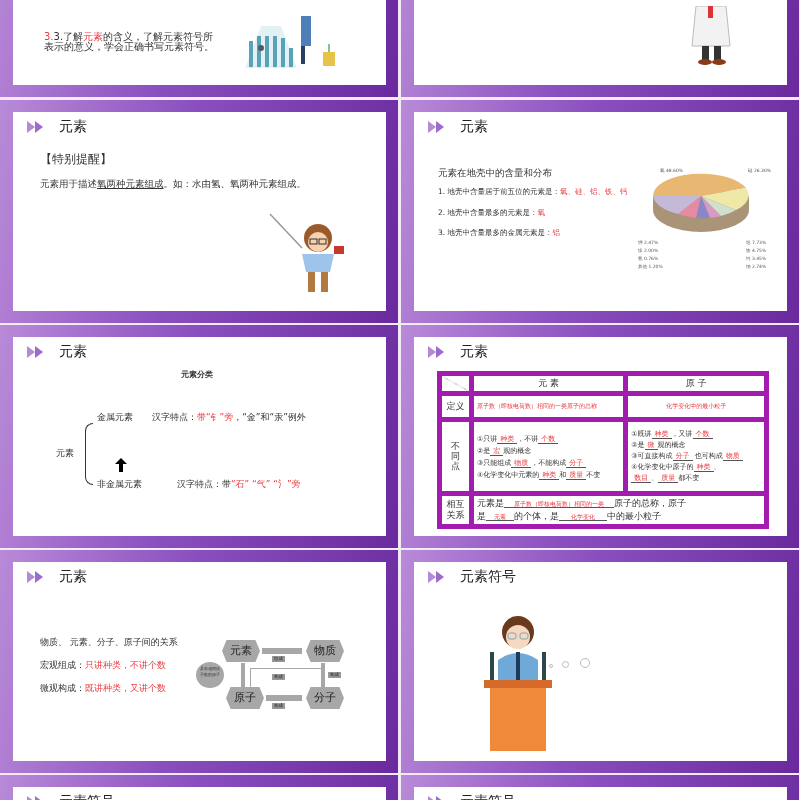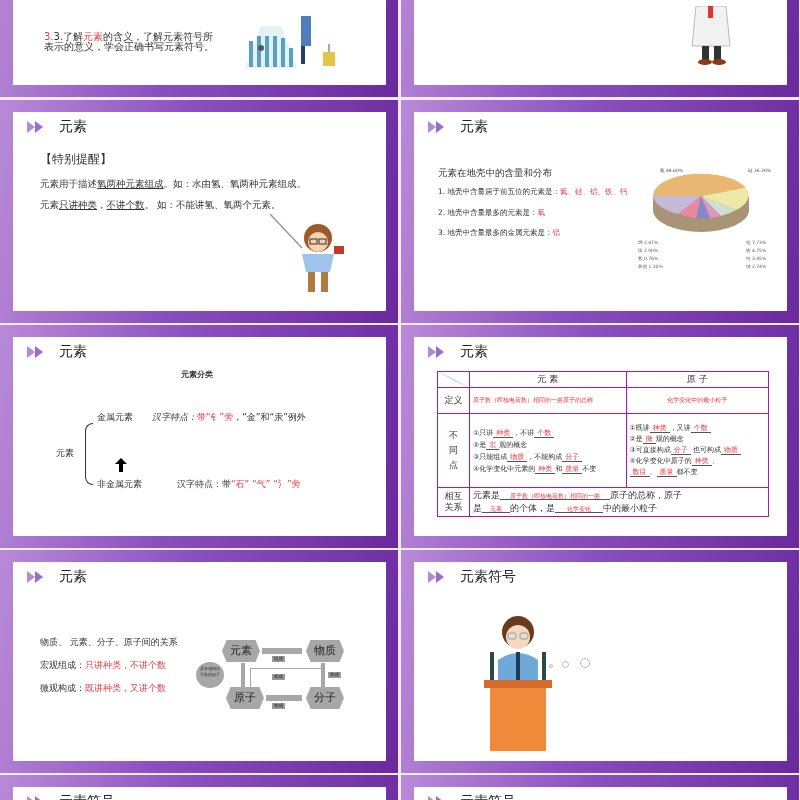--- a/index.html
+++ b/index.html
@@ -17,21 +17,21 @@
   .chev { width: 24px; height: 14px; position: relative; margin-right: 8px; }
   .chev i { position: absolute; top: 1px; width: 0; height: 0; border-top: 6px solid transparent; border-bottom: 6px solid transparent; border-left: 8px solid #b28ad6; }
   .chev i.b { left: 8px; border-left-color: #9c6ccb; }
   .chev i.a { left: 0; }
   .hdr .t { font-size: 14px; color: #222; }
   .red { color: #e8393f; }
   .abs { position: absolute; }
   .txt { font-size: 9.5px; color: #333; white-space: nowrap; }
   .u { text-decoration: underline; }
   table.cmp { border-collapse: collapse; position: absolute; left: 23px; top: 34px; width: 332px; font-size: 7px; }
-  table.cmp td { border: 1px solid #a21caf; padding: 1px 3px; vertical-align: middle; }
+  table.cmp td { border: 5px solid #a21caf; padding: 1px 3px; vertical-align: middle; }
   table.cmp .hd { text-align: center; font-size: 9px; height: 15px; }
   table.cmp .rl { text-align: center; font-size: 9px; width: 32px; }
   .fill { color: #e8393f; border-bottom: 1px solid #555; padding: 0 3px; }
   .hex { position: absolute; background: #a7a7a7; color: #222; font-size: 11px; text-align: center; line-height: 22px; width: 38px; height: 22px;
     clip-path: polygon(12% 0, 88% 0, 100% 50%, 88% 100%, 12% 100%, 0 50%); }
   .arrow { position: absolute; background: #a7a7a7; height: 6px; }
   .tag { position: absolute; background: #999; color: #222; font-size: 4.5px; padding: 0 2px; line-height: 6px; }
 </style>
 </head>
 <body>
@@ -77,23 +77,20 @@
     <div class="hdr">
       <span class="chev">
           <i class="a"></i>
           <i class="b"></i>
         </span>
       <span class="t">元素</span>
     </div>
     <div class="abs txt red" style="left:27px;top:39px;font-size:12px;">【特别提醒】</div>
     <div class="abs txt" style="left:27px;top:66px;">
       <span>元素用于描述</span><span class="u">氧两种元素组成</span><span>。如：水由氢、氧两种元素组成。</span>
-    </div>
-    <div class="abs txt" style="left:27px;top:87px;">
-      <span>元素</span><span class="u">只讲种类</span><span>，</span><span class="u">不讲个数</span><span>。 如：不能讲氢、氧两个元素。</span>
     </div>
     <svg class="abs" style="left:255px;top:100px;" width="90" height="85">
       <line x1="2" y1="2" x2="34" y2="36" stroke="#999" stroke-width="1.5"></line>
       <circle cx="50" cy="26" r="14" fill="#9a5a2a"></circle>
       <circle cx="50" cy="30" r="10" fill="#f6d2b0"></circle>
       <rect x="42" y="27" width="7" height="5" fill="none" stroke="#333"></rect>
         <rect x="51" y="27" width="7" height="5" fill="none" stroke="#333"></rect>
       <path d="M34 42 L66 42 L62 60 L38 60 Z" fill="#9ec4ec"></path>
       <rect x="40" y="60" width="7" height="20" fill="#b07a40"></rect>
         <rect x="53" y="60" width="7" height="20" fill="#b07a40"></rect>
@@ -146,21 +143,21 @@
           <i class="a"></i>
           <i class="b"></i>
         </span>
       <span class="t">元素</span>
     </div>
     <div class="abs txt" style="left:168px;top:32px;font-size:8px;font-weight:bold;">元素分类</div>
     <div class="abs txt" style="left:43px;top:110px;font-size:9px;">元素</div>
     <div class="abs" style="left:72px;top:86px;width:8px;height:62px;border:1.5px solid #333;border-right:none;border-radius:8px 0 0 8px;"></div>
     <div class="abs txt" style="left:84px;top:74px;font-size:9px;">
       <span>金属元素</span>
-      <span style="margin-left:16px;font-style:italic;">汉字特点：</span><span class="red">带“钅”旁</span><span>，“金”和“汞”例外</span>
+      <span style="margin-left:16px;">汉字特点：</span><span class="red">带“钅”旁</span><span>，“金”和“汞”例外</span>
     </div>
     <div class="abs" style="left:102px;top:121px;">
       <div style="width:0;height:0;border-left:6px solid transparent;border-right:6px solid transparent;border-bottom:6px solid #000;"></div>
       <div style="width:4px;height:8px;background:#000;margin-left:4px;"></div>
     </div>
     <div class="abs txt" style="left:84px;top:141px;font-size:9px;">
       <span>非金属元素</span>
       <span style="margin-left:32px;">汉字特点：带</span><span class="red">“石”  “气”  “氵”旁</span>
     </div>
   </div>
@@ -181,21 +178,21 @@
         <td class="hd" style="background:linear-gradient(to top right,#fff 49%,#666 50%,#fff 51%);"></td>
         <td class="hd">元 素</td>
         <td class="hd">原 子</td>
       </tr>
       <tr style="height:26px;">
         <td class="rl">定义</td>
         <td class="red" style="font-size:6px;">原子数（即核电荷数）相同的一类原子的总称</td>
         <td class="red" style="font-size:6px;text-align:center;">化学变化中的最小粒子</td>
       </tr>
       <tr style="height:74px;">
-        <td class="rl" style="line-height:15px;"><span style="display:inline-block;width:10px;white-space:normal;">不同点</span></td>
+        <td class="rl" style="line-height:10px;font-family:Liberation Mono, monospace;"><span style="display:inline-block;width:10px;white-space:normal;">不同点</span></td>
         <td style="line-height:12px;">
           <div><span>①只讲</span><span class="fill">种类</span><span>，不讲</span><span class="fill">个数</span></div>
           <div><span>②是</span><span class="fill">宏</span><span>观的概念</span></div>
           <div><span>③只能组成</span><span class="fill">物质</span><span>，不能构成</span><span class="fill">分子</span></div>
           <div><span>④化学变化中元素的</span><span class="fill">种类</span><span>和</span><span class="fill">质量</span><span>不变</span></div>
         </td>
         <td style="line-height:11px;">
           <div><span>①既讲</span><span class="fill">种类</span><span>，又讲</span><span class="fill">个数</span></div>
           <div><span>②是</span><span class="fill">微</span><span>观的概念</span></div>
           <div><span>③可直接构成</span><span class="fill">分子</span><span> 也可构成</span><span class="fill">物质</span></div>

